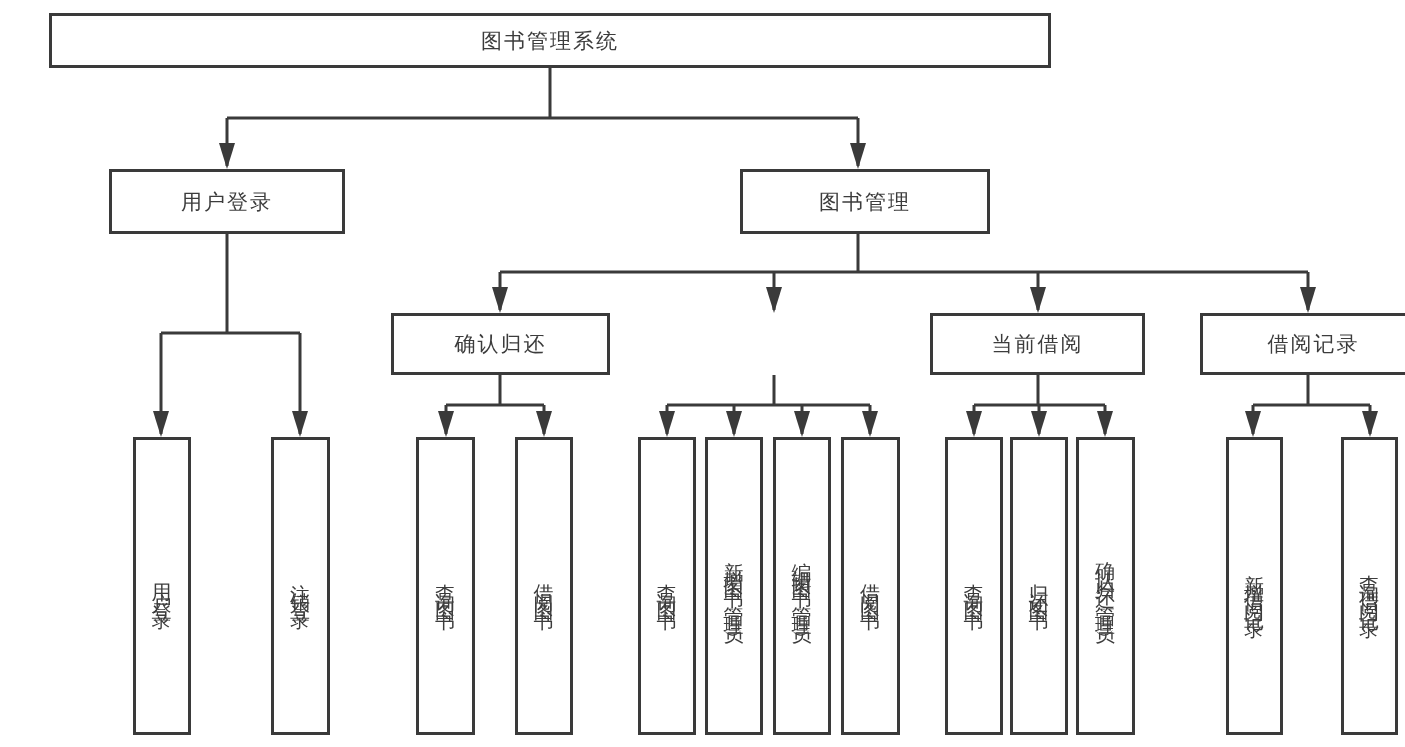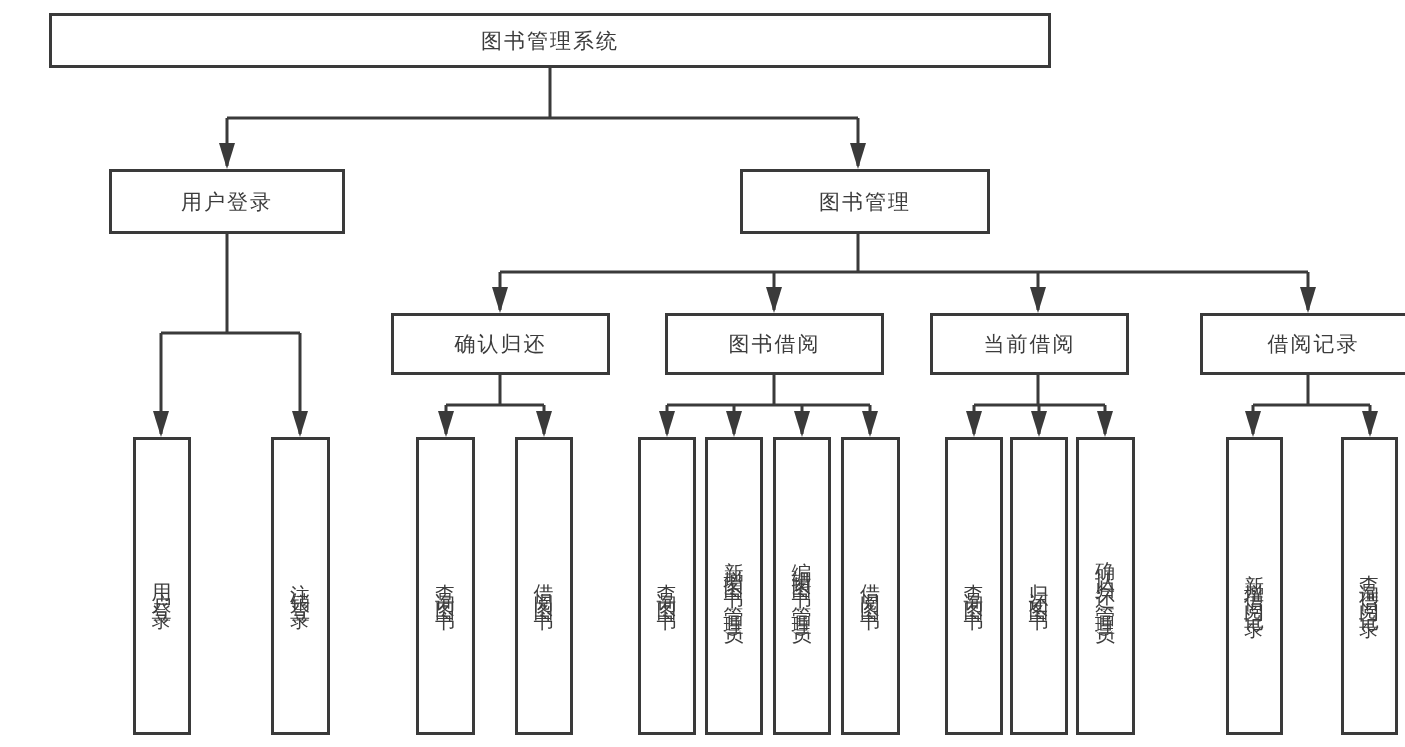--- a/index.html
+++ b/index.html
@@ -92,24 +92,21 @@
   <div class="box h" style="left:81px; top:169px; width:236px; height:65px;">
     <span class="lbl">用户登录</span>
   </div>
   <div class="box h" style="left:712px; top:169px; width:250px; height:65px;">
     <span class="lbl">图书管理</span>
   </div>
 
   <div class="box h" style="left:363px; top:313px; width:219px; height:62px;">
     <span class="lbl">确认归还</span>
   </div>
-  <div class="box h" style="left:637px; top:313px; width:219px; height:62px;">
-    <span class="lbl">图书借阅</span>
-  </div>
-  <div class="box h" style="left:902px; top:313px; width:199px; height:62px;">
+  <div class="box h" style="left:902px; top:313px; width:215px; height:62px;">
     <span class="lbl">当前借阅</span>
   </div>
   <div class="box h" style="left:1172px; top:313px; width:215px; height:62px;padding-left:12px;">
     <span class="lbl">借阅记录</span>
   </div>
 
   <div class="box v" style="left:105px; top:437px; width:58px; height:298px;">
     <span class="lbl">用户登录</span>
   </div>
   <div class="box v" style="left:243px; top:437px; width:59px; height:298px;">

